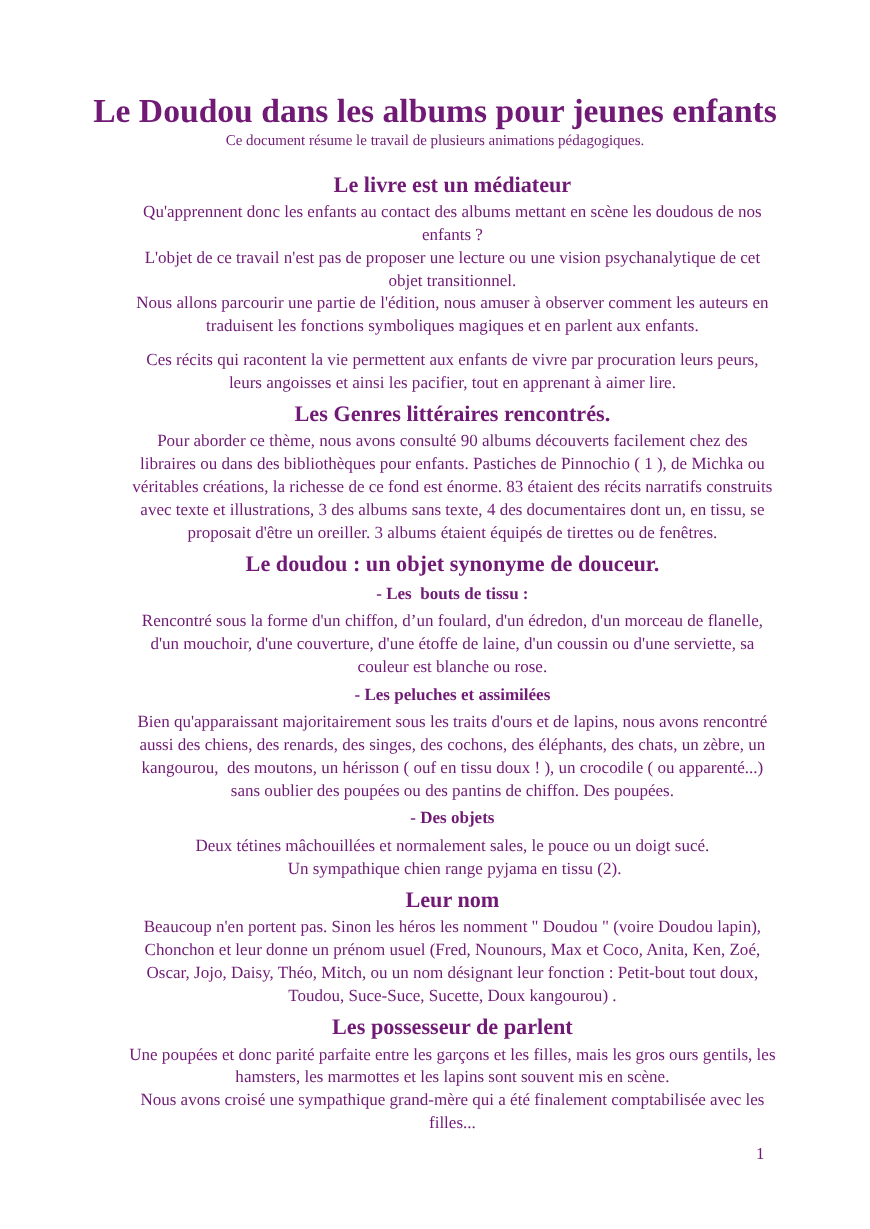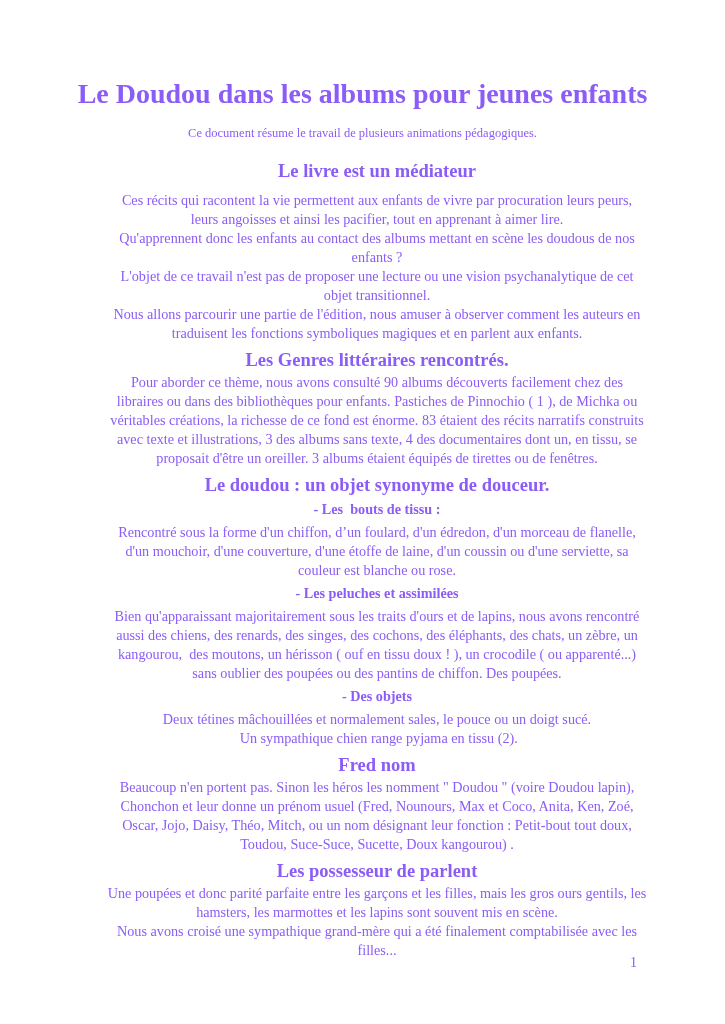--- a/index.html
+++ b/index.html
@@ -5,38 +5,38 @@
   html, body {
     margin: 0;
     padding: 0;
     background: #ffffff;
   }
   .page {
     position: relative;
     width: 725px;
     height: 1024px;
     background: #ffffff;
-    color: #8b5cf6;
+    color: #701a75;
     font-family: "Liberation Serif", "DejaVu Serif", serif;
     overflow: hidden;
   }
   .doc-header {
     padding-top: 78px;
     text-align: center;
     width: 100%;
   }
   .doc-title {
     margin: 0;
     font-size: 28px;
     line-height: 31px;
     font-weight: bold;
     letter-spacing: 0px;
   }
   .doc-subtitle {
-    margin: 16px;
+    margin: 0;
     font-size: 12.5px;
     line-height: 16px;
   }
   .body-col {
     margin: 20px 0 0 86px;
     width: 582px;
     font-size: 14.2px;
     line-height: 19px;
     text-align: center;
   }
@@ -77,28 +77,28 @@
 
   <header class="doc-header">
     <h1 class="doc-title">Le Doudou dans les albums pour jeunes enfants</h1>
     <p class="doc-subtitle">Ce document résume le travail de plusieurs animations pédagogiques.</p>
   </header>
 
   <div class="body-col">
 
     <section class="section">
       <h2 class="section-heading">Le livre est un médiateur</h2>
-      <p class="para spaced">Ces récits qui racontent la vie permettent aux enfants de vivre par procuration leurs peurs,
-leurs angoisses et ainsi les pacifier, tout en apprenant à aimer lire.</p>
       <p class="para">Qu'apprennent donc les enfants au contact des albums mettant en scène les doudous de nos
 enfants ?
 L'objet de ce travail n'est pas de proposer une lecture ou une vision psychanalytique de cet
 objet transitionnel.
 Nous allons parcourir une partie de l'édition, nous amuser à observer comment les auteurs en
 traduisent les fonctions symboliques magiques et en parlent aux enfants.</p>
+      <p class="para spaced">Ces récits qui racontent la vie permettent aux enfants de vivre par procuration leurs peurs,
+leurs angoisses et ainsi les pacifier, tout en apprenant à aimer lire.</p>
     </section>
 
     <section class="section">
       <h2 class="section-heading">Les Genres littéraires rencontrés.</h2>
       <p class="para">Pour aborder ce thème, nous avons consulté 90 albums découverts facilement chez des
 libraires ou dans des bibliothèques pour enfants. Pastiches de Pinnochio ( 1 ), de Michka ou
 véritables créations, la richesse de ce fond est énorme. 83 étaient des récits narratifs construits
 avec texte et illustrations, 3 des albums sans texte, 4 des documentaires dont un, en tissu, se
 proposait d'être un oreiller. 3 albums étaient équipés de tirettes ou de fenêtres.</p>
     </section>
@@ -113,21 +113,21 @@
       <p class="para">Bien qu'apparaissant majoritairement sous les traits d'ours et de lapins, nous avons rencontré
 aussi des chiens, des renards, des singes, des cochons, des éléphants, des chats, un zèbre, un
 kangourou,  des moutons, un hérisson ( ouf en tissu doux ! ), un crocodile ( ou apparenté...)
 sans oublier des poupées ou des pantins de chiffon. Des poupées.</p>
       <p class="subheading">- Des objets</p>
       <p class="para">Deux tétines mâchouillées et normalement sales, le pouce ou un doigt sucé.</p>
       <p class="para"> Un sympathique chien range pyjama en tissu (2).</p>
     </section>
 
     <section class="section">
-      <h2 class="section-heading">Fred nom</h2>
+      <h2 class="section-heading">Leur nom</h2>
       <p class="para">Beaucoup n'en portent pas. Sinon les héros les nomment " Doudou " (voire Doudou lapin),
 Chonchon et leur donne un prénom usuel (Fred, Nounours, Max et Coco, Anita, Ken, Zoé,
 Oscar, Jojo, Daisy, Théo, Mitch, ou un nom désignant leur fonction : Petit-bout tout doux,
 Toudou, Suce-Suce, Sucette, Doux kangourou) .</p>
     </section>
 
     <section class="section">
       <h2 class="section-heading">Les possesseur de parlent</h2>
       <p class="para">Une poupées et donc parité parfaite entre les garçons et les filles, mais les gros ours gentils, les
 hamsters, les marmottes et les lapins sont souvent mis en scène.

